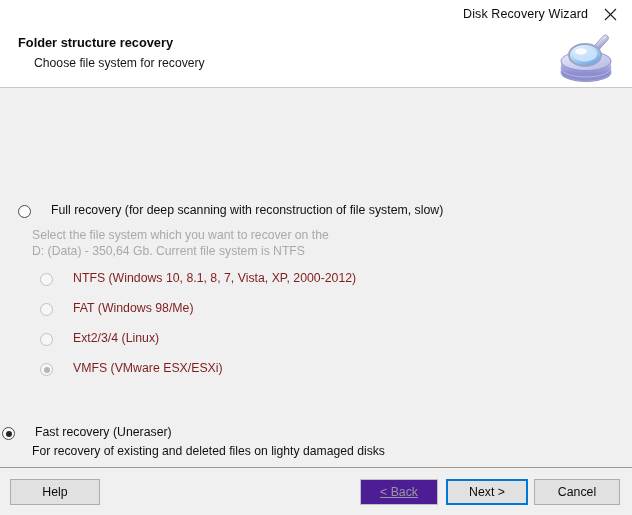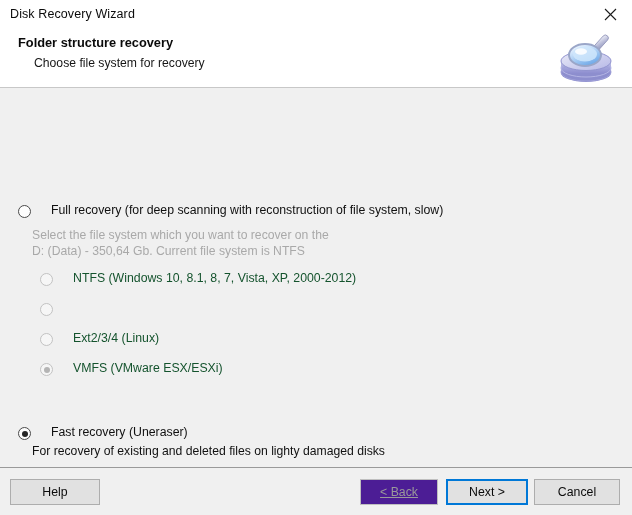--- a/index.html
+++ b/index.html
@@ -26,21 +26,21 @@
     flex-direction: column;
   }
 
   
   #titlebar {
     height: 28px;
     min-height: 28px;
     background: #ffffff;
     display: flex;
     align-items: center;
-    justify-content: space-between;
+    justify-content: flex-end;
     padding-left: 10px;
     box-sizing: border-box;
   }
   #title-text {
     font-size: 12.5px;
     color: #0b0b0b;
     letter-spacing: 0.1px;
     white-space: nowrap;
   }
   #close-button {
@@ -132,21 +132,21 @@
   }
 
   .opt-label {
     font-size: 12.3px;
     line-height: 15px;
     color: #101010;
     margin-left: 20px;
     white-space: nowrap;
   }
   .opt-label.disabled {
-    color: #14532d;
+    color: #7f1d1d;
   }
 
   .desc {
     position: absolute;
     font-size: 12.2px;
     line-height: 16px;
     color: #a9a9a9;
     white-space: nowrap;
   }
   .desc-dark {
@@ -262,33 +262,34 @@
     <div class="desc" style="left:32px; top:139px;">Select the file system which you want to recover on the</div>
     <div class="desc" style="left:32px; top:155px;">D: (Data) - 350,64 Gb. Current file system is NTFS</div>
 
     <div class="opt-row" style="left:40px; top:183px;">
       <span class="radio disabled"></span>
       <span class="opt-label disabled">NTFS (Windows 10, 8.1, 8, 7, Vista, XP, 2000-2012)</span>
     </div>
 
     <div class="opt-row" style="left:40px; top:213px;">
       <span class="radio disabled"></span>
+      <span class="opt-label disabled">FAT (Windows 98/Me)</span>
     </div>
 
     <div class="opt-row" style="left:40px; top:243px;">
       <span class="radio disabled"></span>
       <span class="opt-label disabled">Ext2/3/4 (Linux)</span>
     </div>
 
     <div class="opt-row" style="left:40px; top:273px;">
       <span class="radio disabled checked"></span>
       <span class="opt-label disabled">VMFS (VMware ESX/ESXi)</span>
     </div>
 
-    <div class="opt-row" style="left:18px; top:337px;">
+    <div class="opt-row" style="left:2px; top:337px;">
       <span class="radio checked"></span>
       <span class="opt-label">Fast recovery (Uneraser)</span>
     </div>
 
     <div class="desc-dark" style="left:32px; top:355px;">For recovery of existing and deleted files on lighty damaged disks</div>
 
   </div>
 
   <div id="footer">
     <button class="btn" style="left:10px; width:90px;">Help</button>

